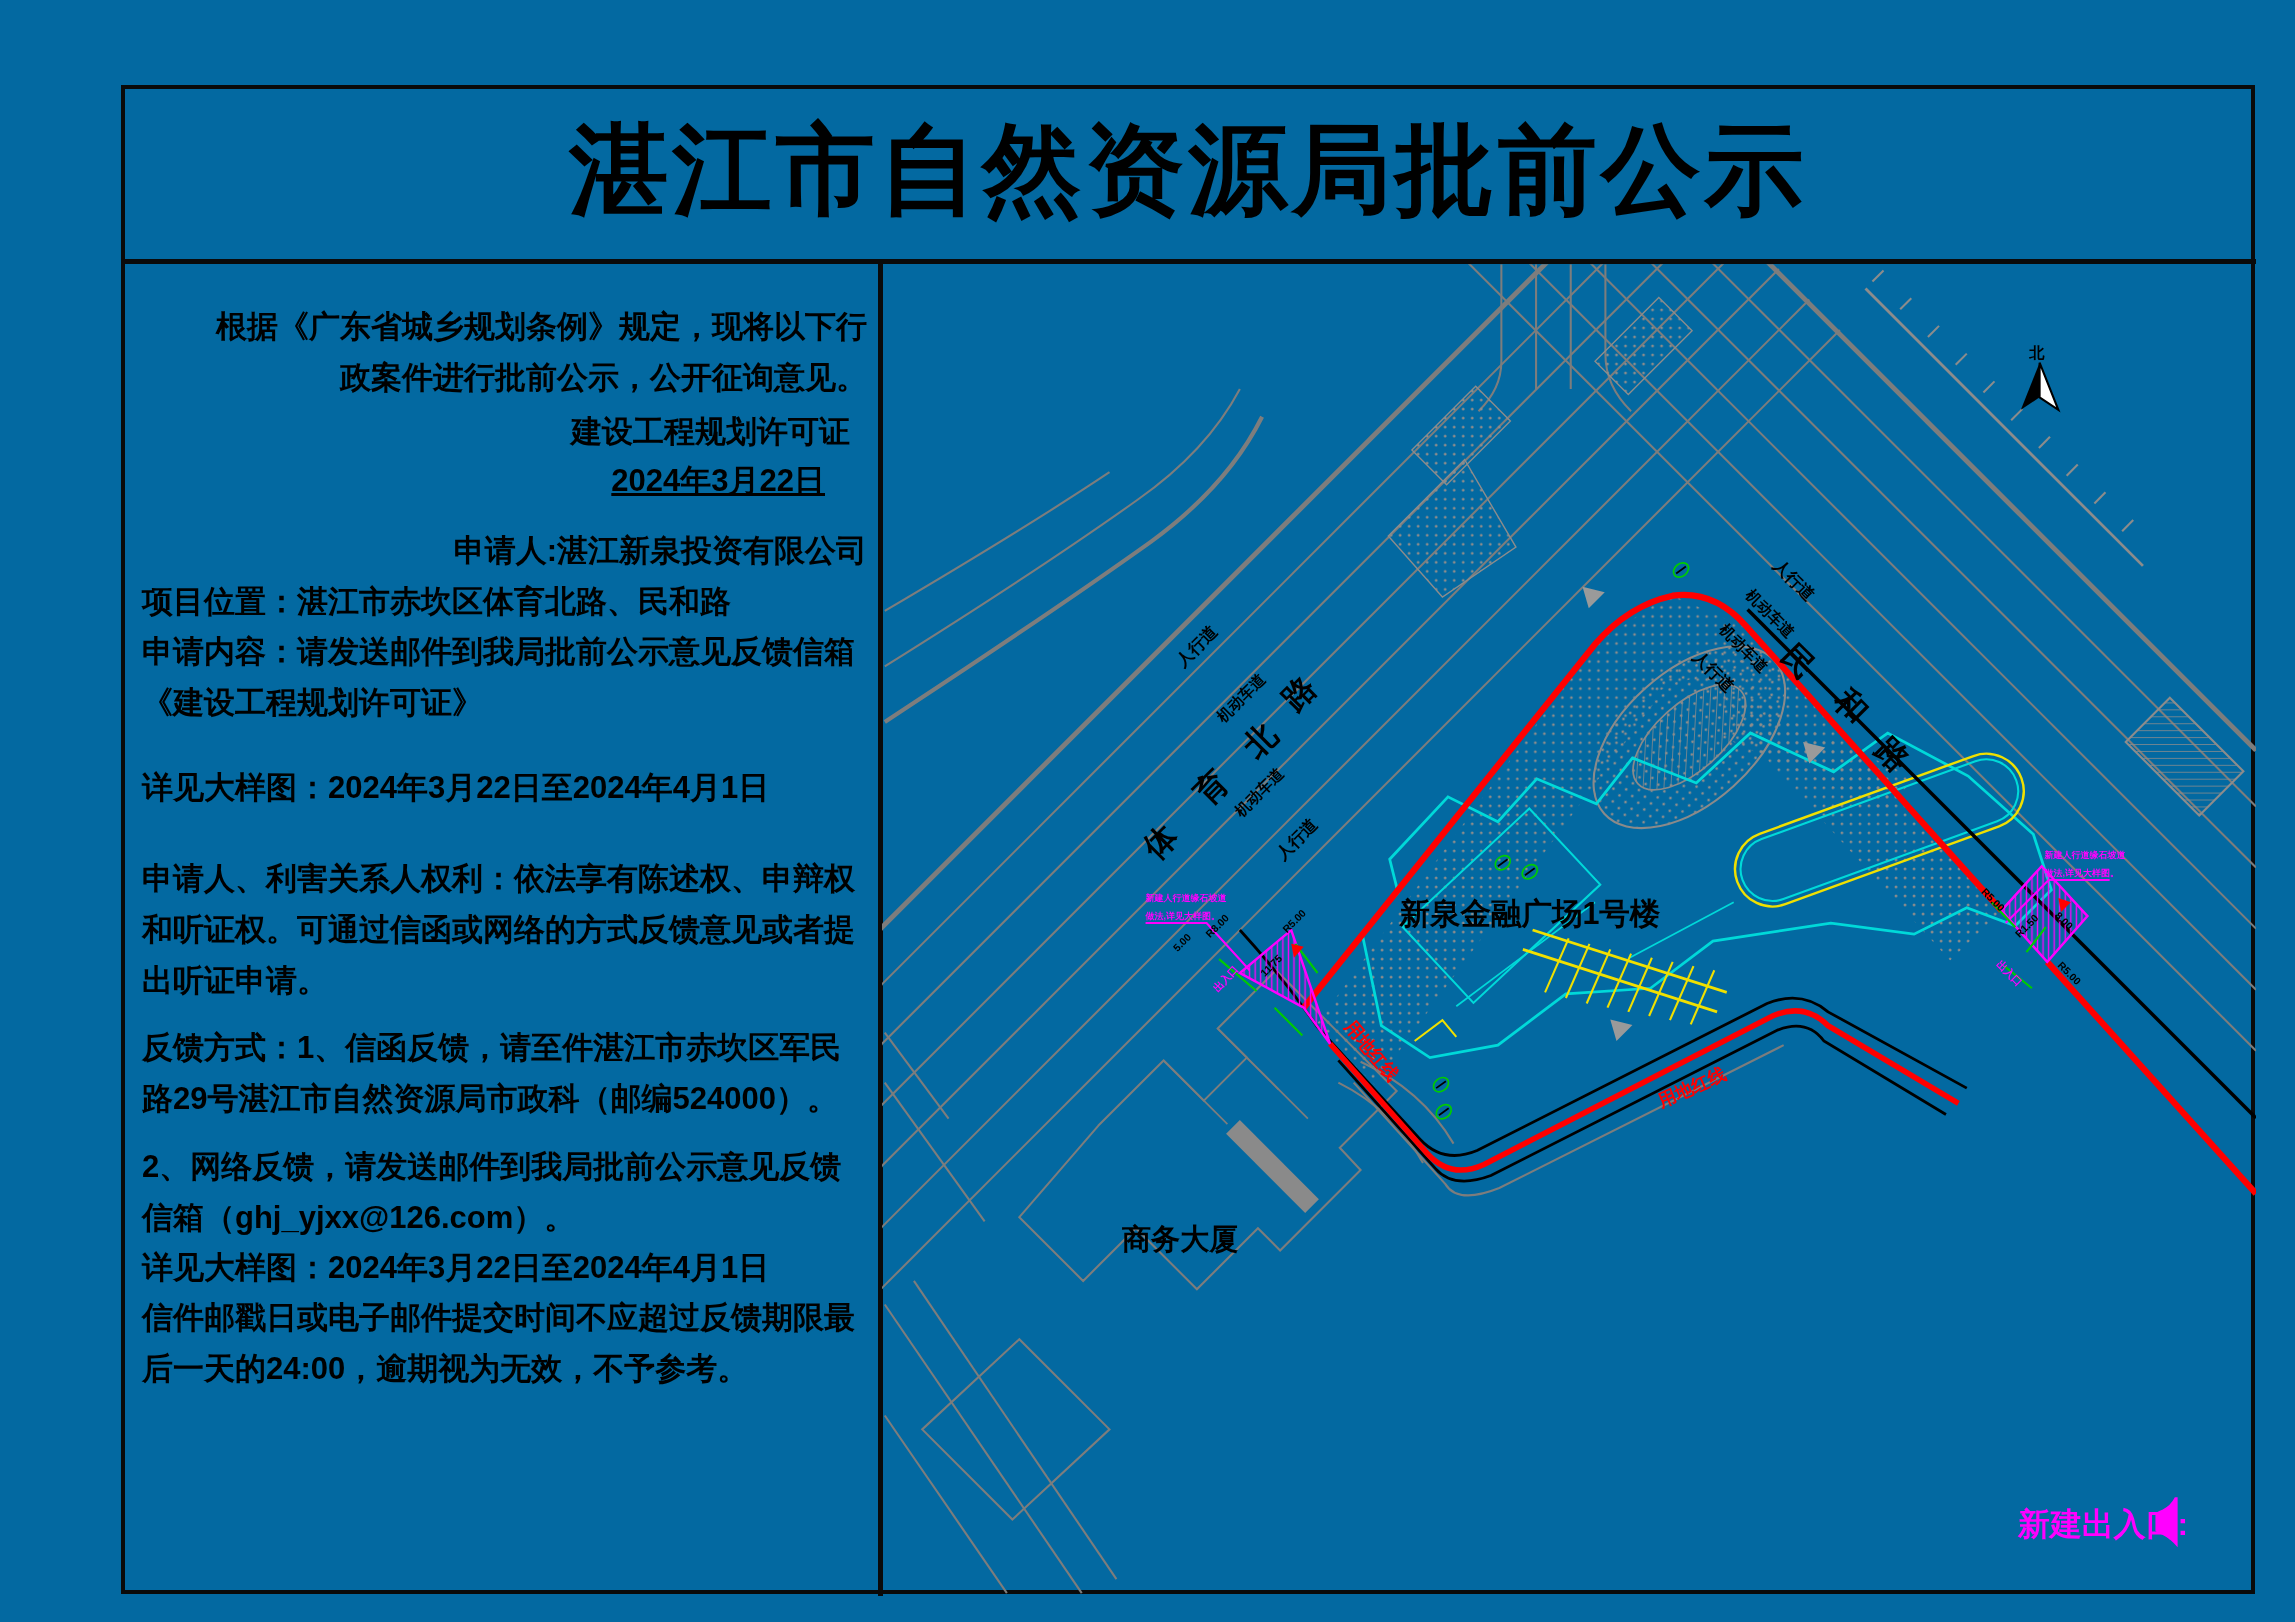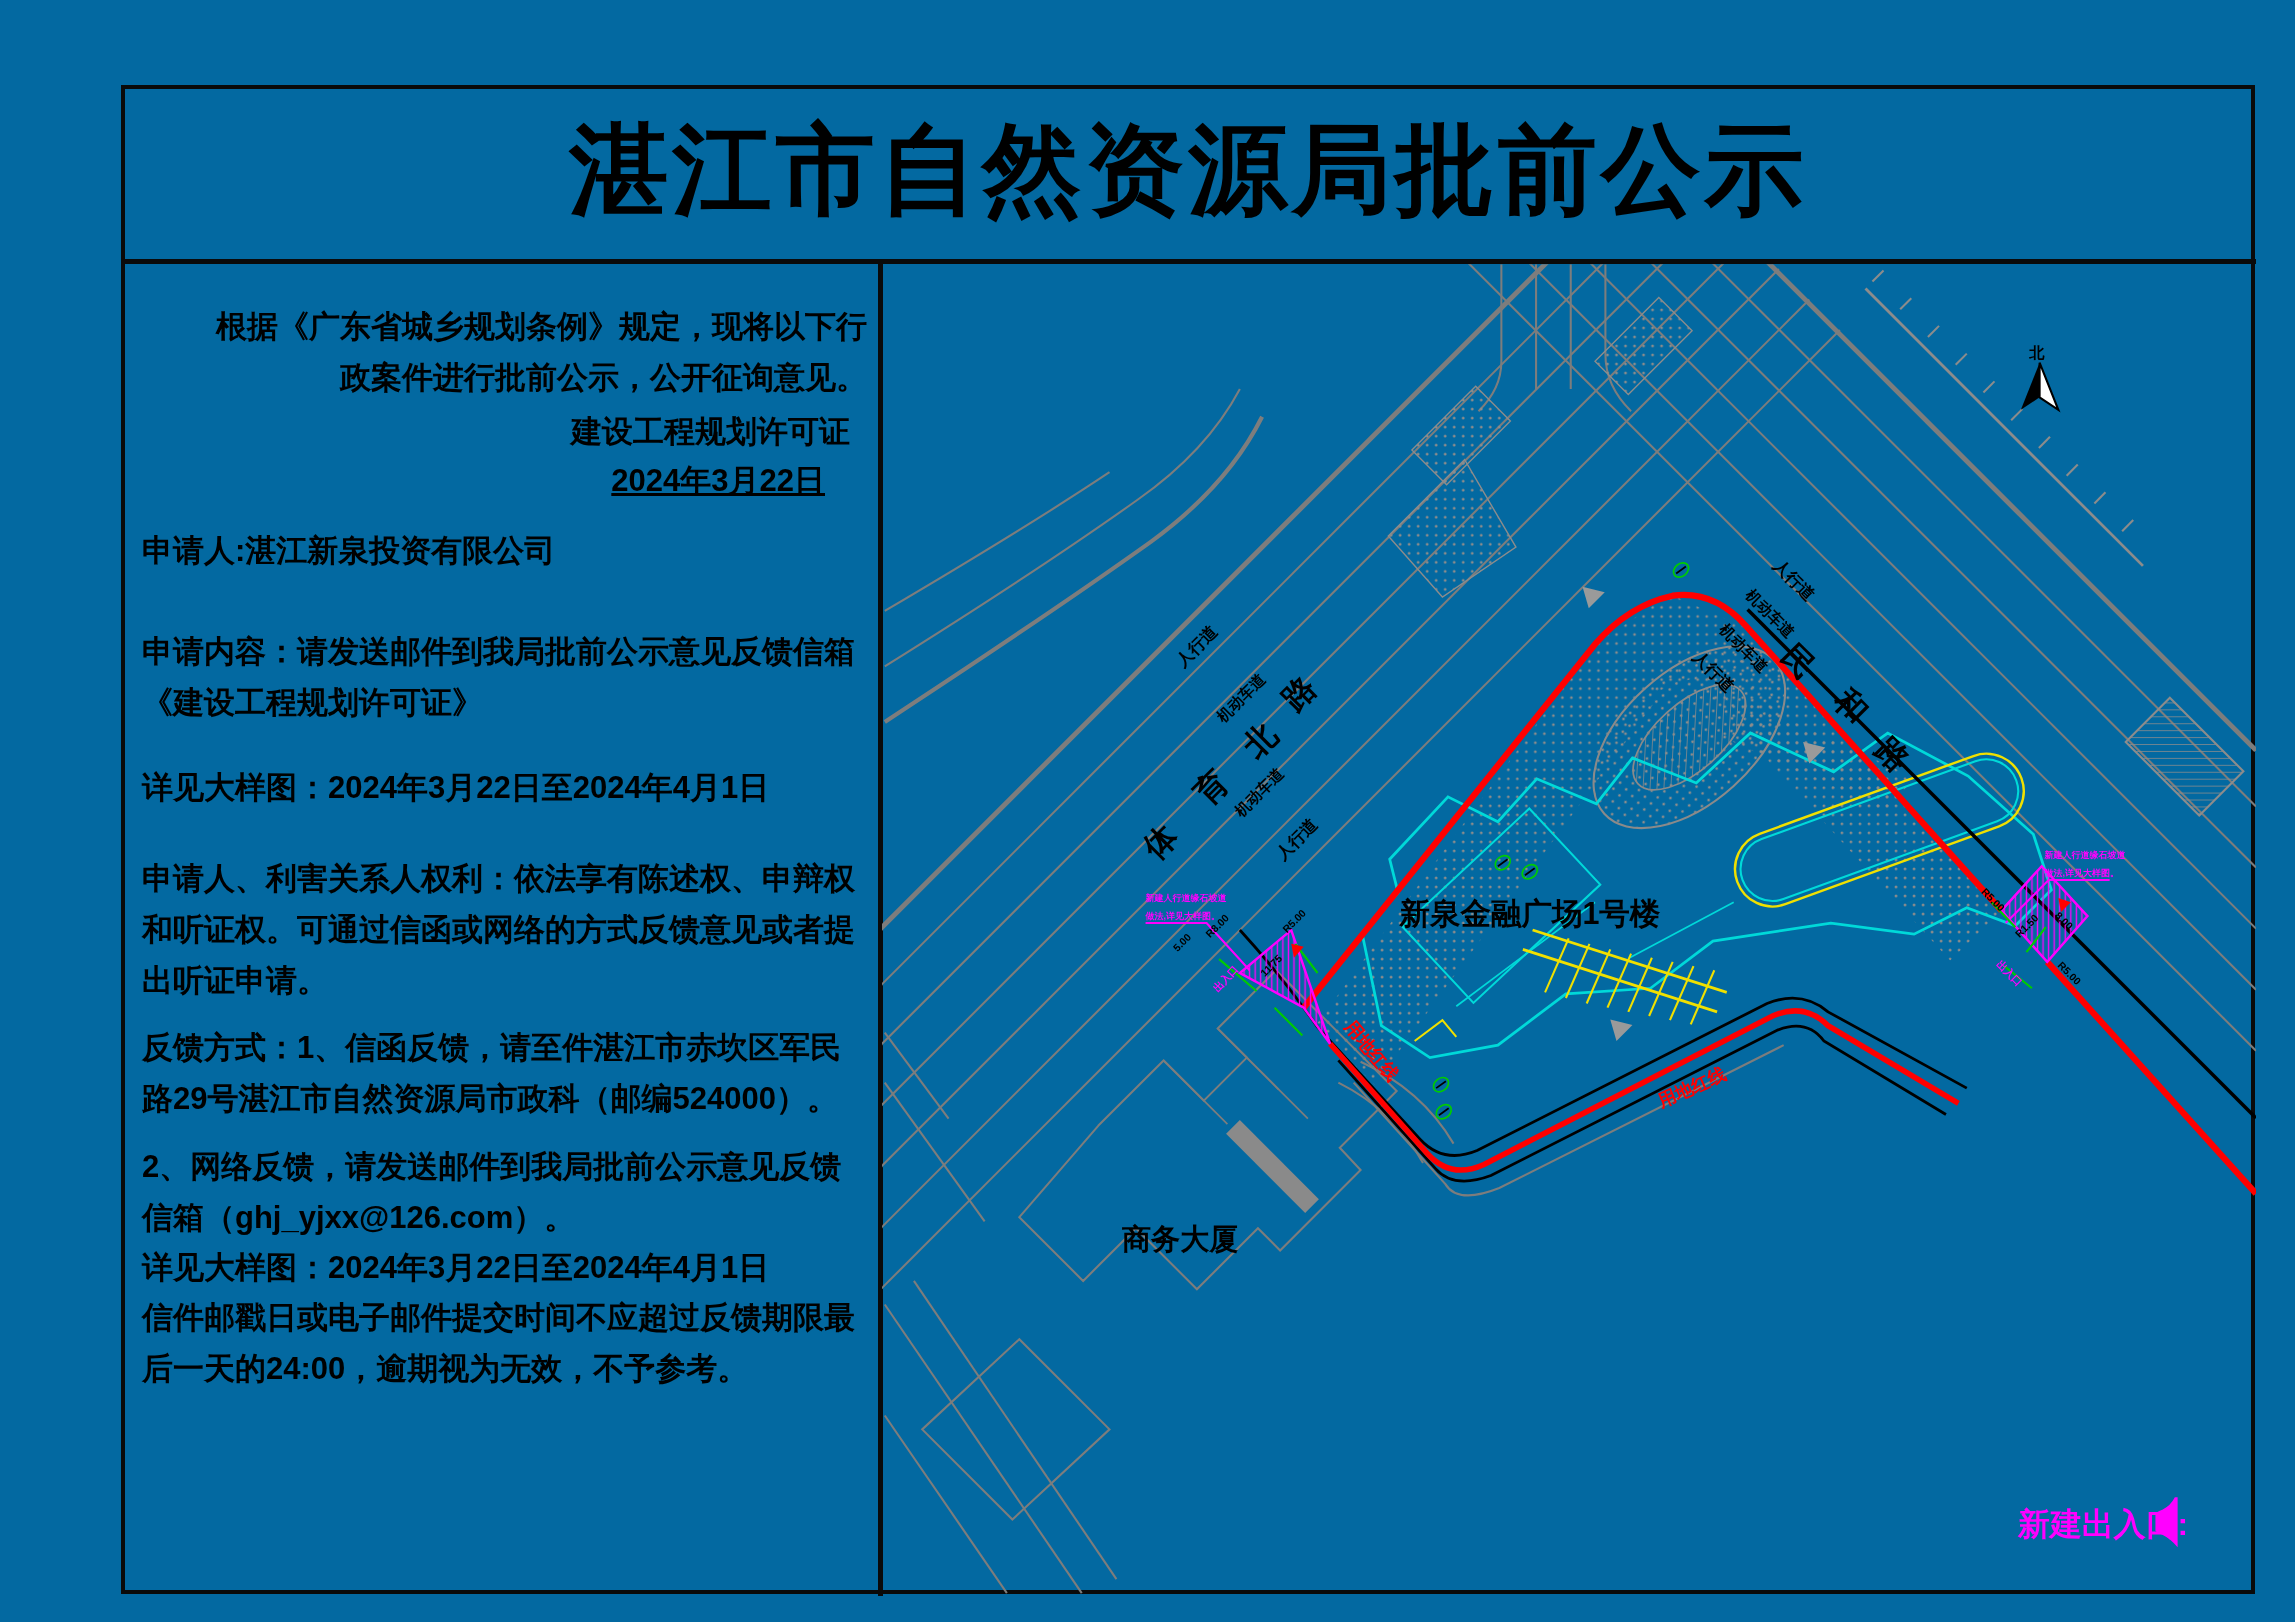--- a/index.html
+++ b/index.html
@@ -23,21 +23,22 @@
 
   <div class="frame"></div>
   <div class="header-line"></div>
   <div class="col-line"></div>
 
   <div class="doc-title">湛江市自然资源局批前公示</div>
 
   <div class="txt indent" style="top:301px;text-align:right;">根据《广东省城乡规划条例》规定，现将以下行政案件进行批前公示，公开征询意见。</div>
   <div class="txt ralign" style="top:406px;width:708px;">建设工程规划许可证</div>
   <div class="txt ralign" style="top:455px;width:683px;text-decoration:underline;">2024年3月22日</div>
-  <div class="txt" style="top:525px;">申请人:湛江新泉投资有限公司</div>
+  <div class="txt" style="top:525px;text-align:right;">申请人:湛江新泉投资有限公司</div>
+  <div class="txt" style="top:576px;">项目位置：湛江市赤坎区体育北路、民和路</div>
   <div class="txt" style="top:626px;">申请内容：请发送邮件到我局批前公示意见反馈信箱</div>
   <div class="txt" style="top:677px;">《建设工程规划许可证》</div>
   <div class="txt" style="top:762px;">详见大样图：2024年3月22日至2024年4月1日</div>
   <div class="txt" style="top:853px;">申请人、利害关系人权利：依法享有陈述权、申辩权和听证权。可通过信函或网络的方式反馈意见或者提出听证申请。</div>
   <div class="txt" style="top:1022px;">反馈方式：1、信函反馈，请至件湛江市赤坎区军民路29号湛江市自然资源局市政科（邮编524000）。</div>
   <div class="txt" style="top:1141px;">2、网络反馈，请发送邮件到我局批前公示意见反馈信箱（ghj_yjxx@126.com）。</div>
   <div class="txt" style="top:1242px;">详见大样图：2024年3月22日至2024年4月1日</div>
   <div class="txt" style="top:1292px;">信件邮戳日或电子邮件提交时间不应超过反馈期限最后一天的24:00，逾期视为无效，不予参考。</div>
 
   <svg style="position:absolute;left:882px;top:264px;" width="1374" height="1332" viewBox="1272 380 1981 1920" xmlns="http://www.w3.org/2000/svg">

